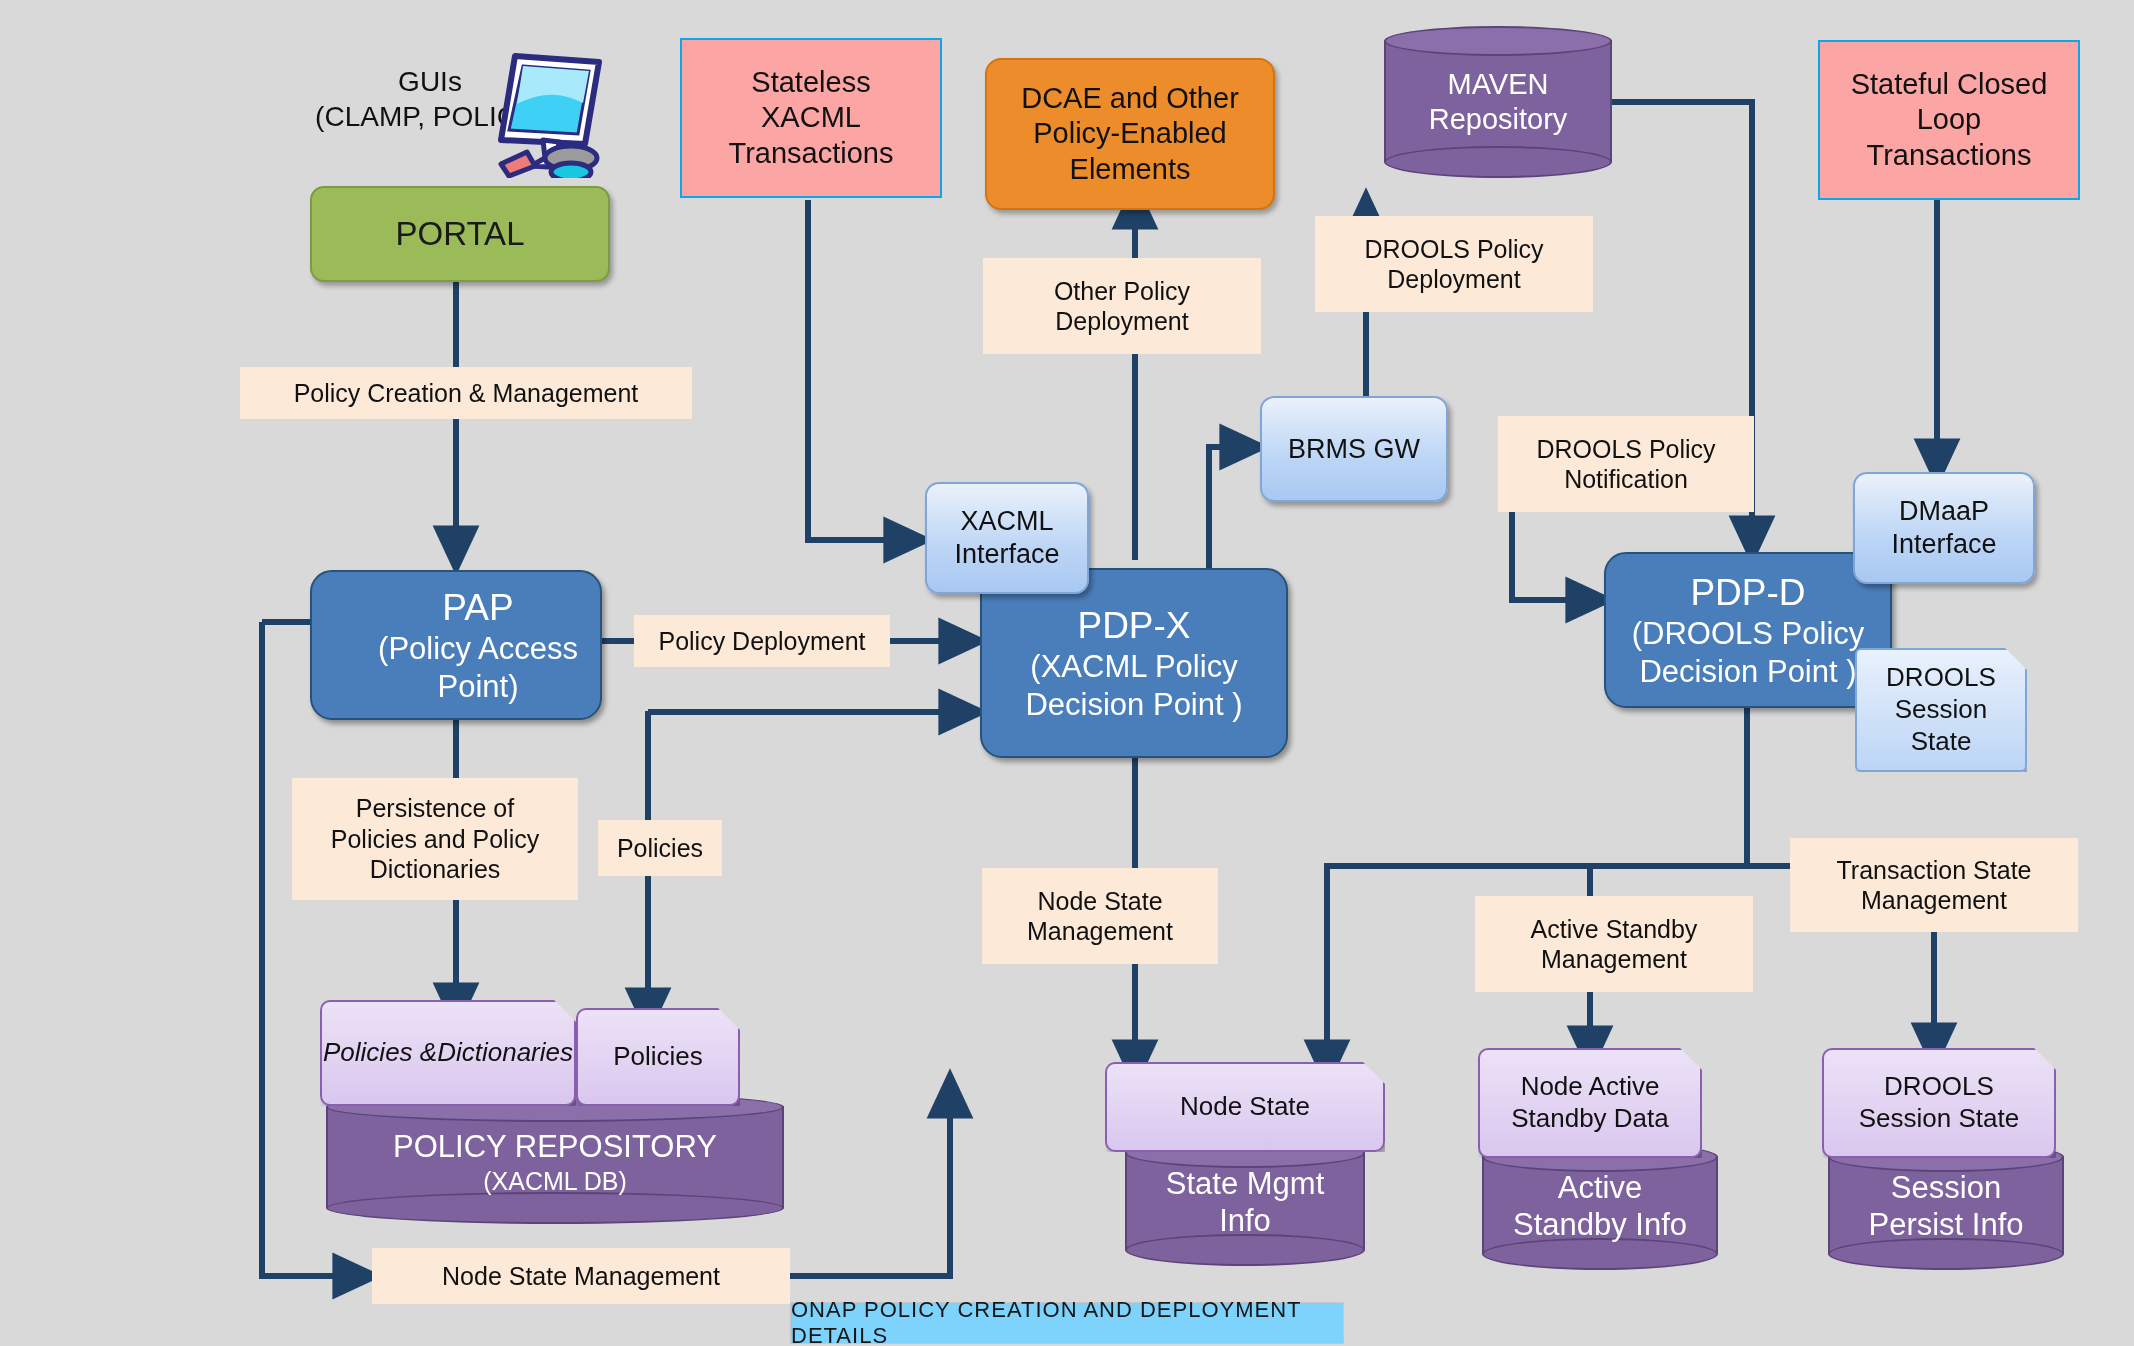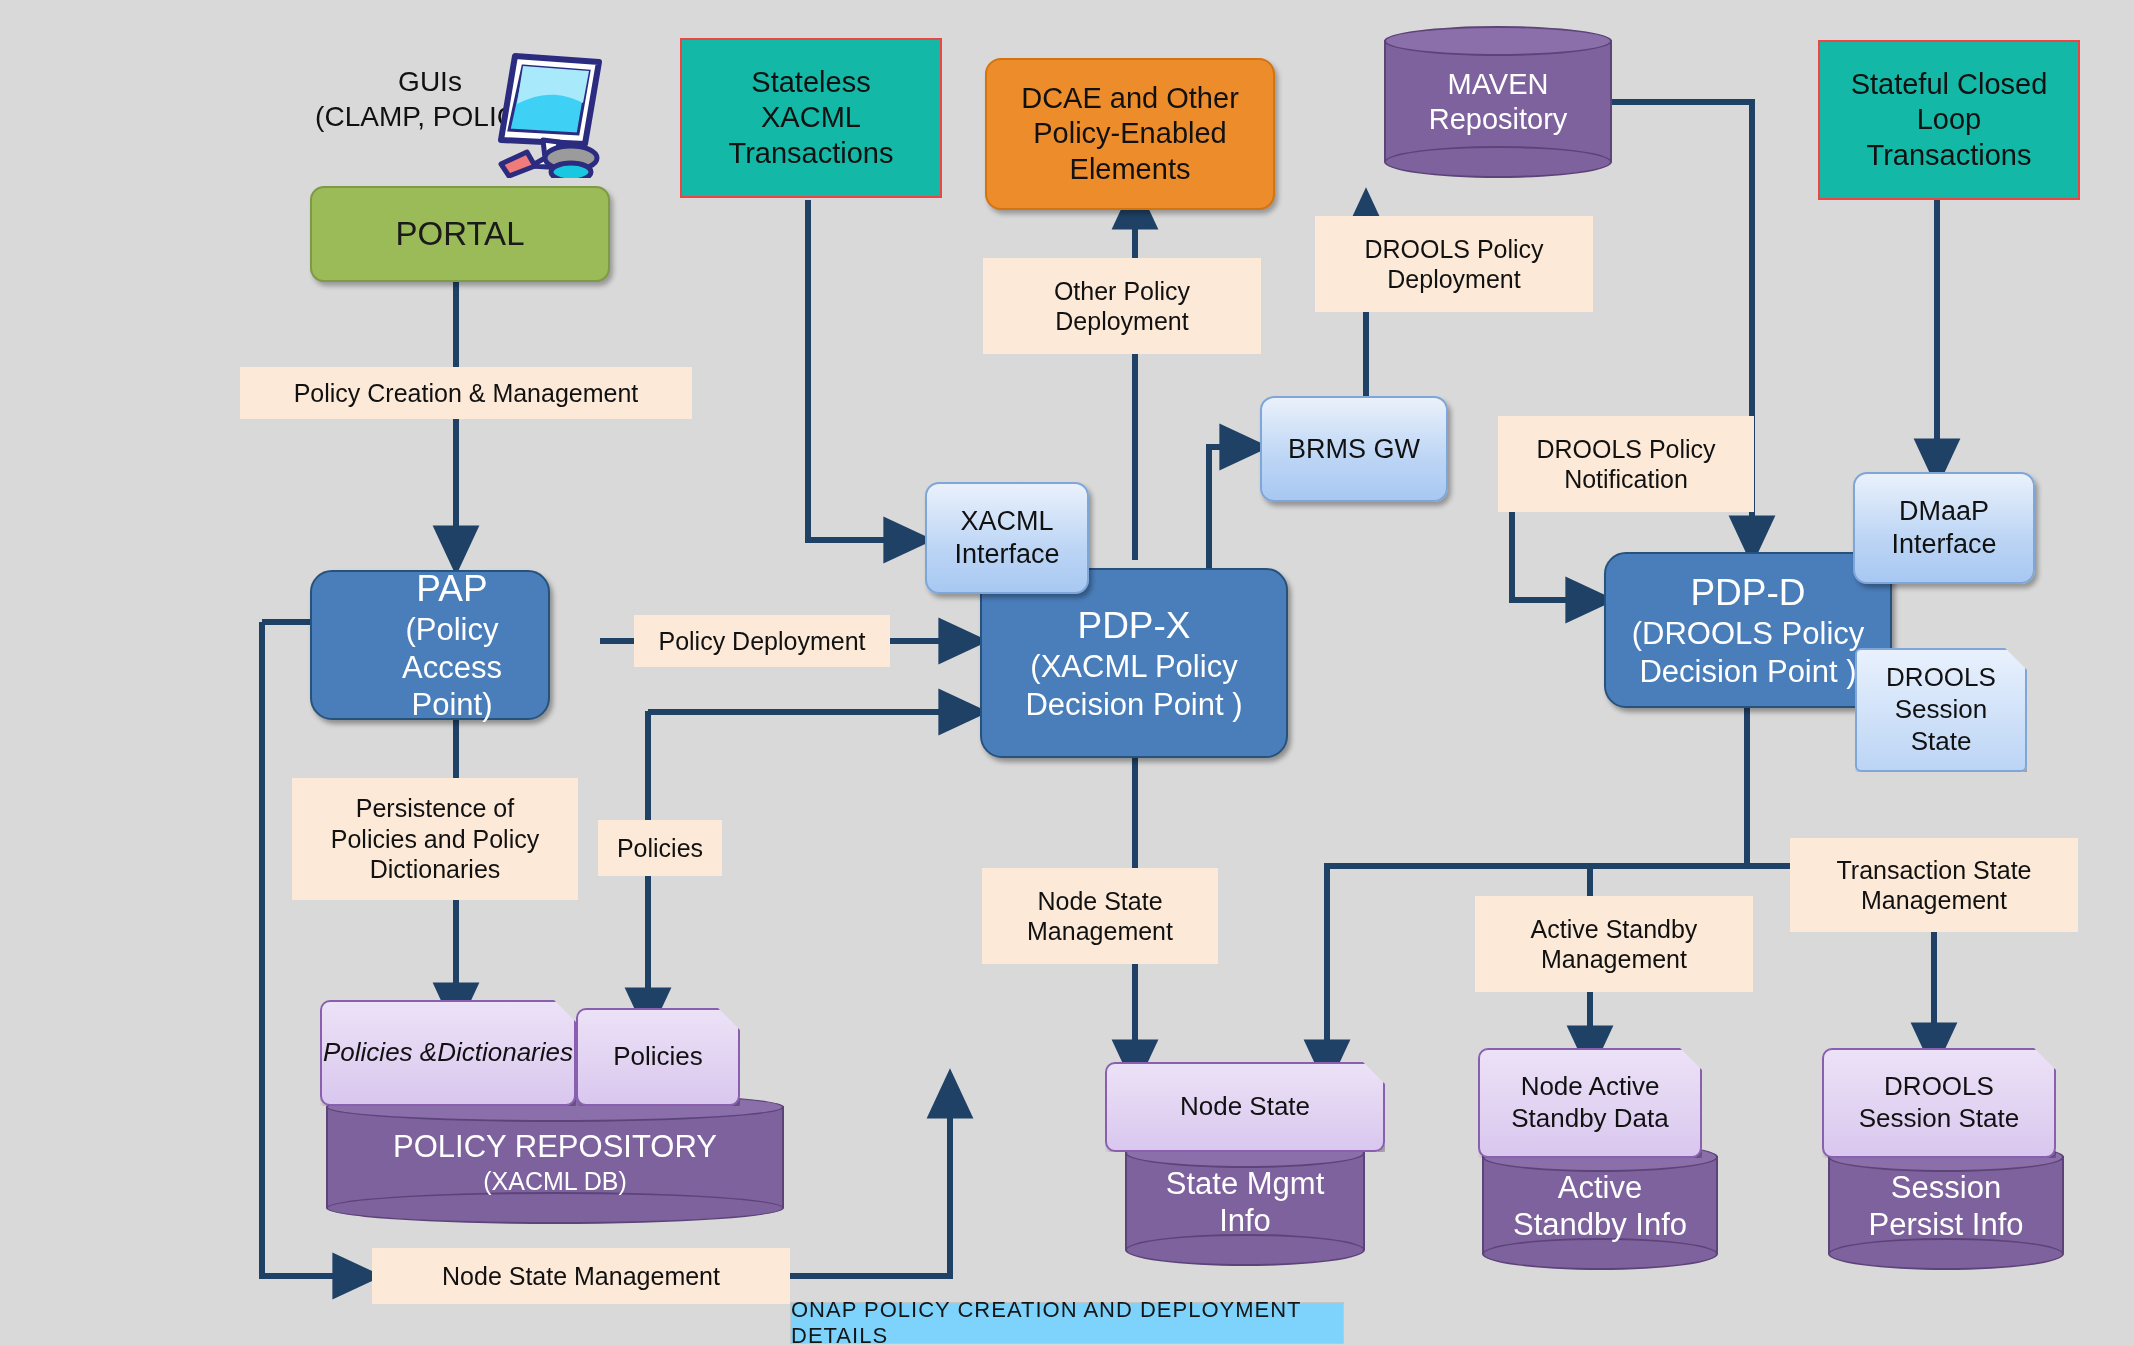--- a/index.html
+++ b/index.html
@@ -55,22 +55,22 @@
     background:#ed8c2b;
     border:2px solid #d4740f;
     border-radius:16px;
     color:#111;
     font-size:29px;
     box-shadow:3px 4px 5px rgba(0,0,0,.3);
     z-index:5;
   }
   
   .orangeline{
-    background:#14b8a6;
-    border:2px solid #ef4444;
+    background:#fca5a5;
+    border:2px solid #0ea5e9;
     color:#111;
     font-size:29px;
     z-index:5;
   }
 
   
   .flab{
     background:#fce9d8;
     color:#111;
     font-size:25px;
@@ -263,21 +263,21 @@
 
   <div class="node iface" style="left:1260px;top:396px;width:188px;height:106px;">
     <span>BRMS GW</span>
   </div>
 
   <div class="node iface" style="left:1853px;top:472px;width:182px;height:112px;flex-direction:column;">
     <span>DMaaP</span>
     <span>Interface</span>
   </div>
 
-  <div class="node proc" style="left:310px;top:570px;width:240px;height:150px;flex-direction:column;padding-left:44px;">
+  <div class="node proc" style="left:310px;top:570px;width:292px;height:150px;flex-direction:column;padding-left:44px;">
     <span class="t1">PAP</span>
     <span class="t2">(Policy Access</span>
     <span class="t2">Point)</span>
   </div>
 
   <div class="node flab" style="left:634px;top:615px;width:256px;height:52px;">
     <span>Policy Deployment</span>
   </div>
 
   <div class="node proc" style="left:980px;top:568px;width:308px;height:190px;flex-direction:column;">

